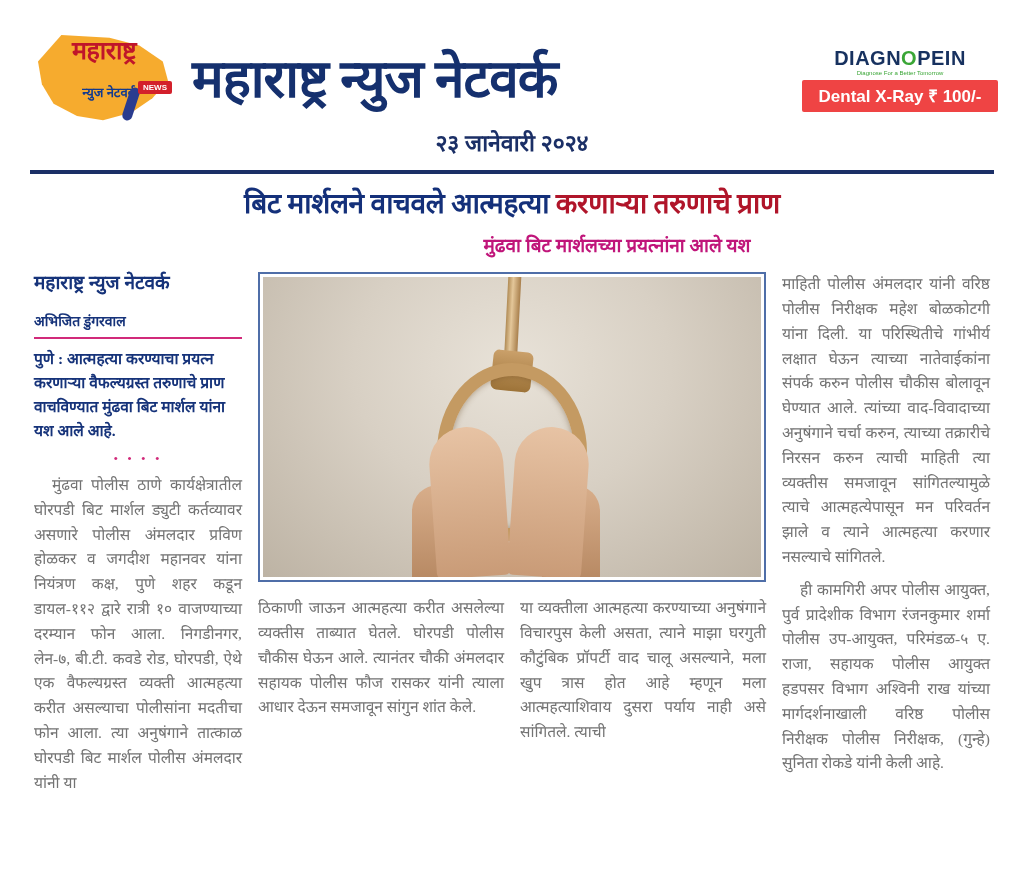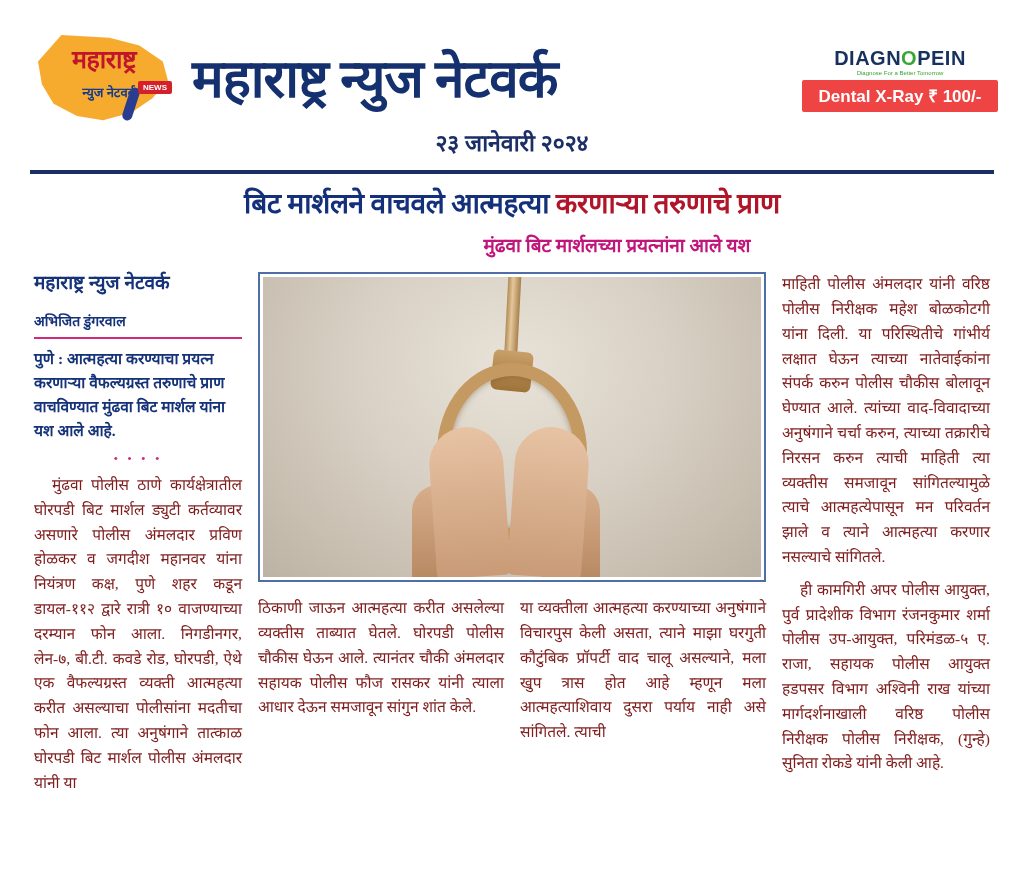--- a/index.html
+++ b/index.html
@@ -31,21 +31,21 @@
   .logo-map {
     position: absolute;
     left: 8px; top: 4px;
     width: 130px; height: 88px;
     background: #f5a623;
     clip-path: polygon(18% 0%, 55% 3%, 78% 12%, 96% 30%, 100% 52%, 88% 72%, 72% 88%, 50% 97%, 30% 92%, 12% 78%, 3% 56%, 0% 30%);
     opacity: .95;
   }
   .logo-word1 {
     position: absolute;
-    left: 14px; top: 10px;
+    left: 14px; top: 1px;
     width: 120px;
     text-align: center;
     font-family: "Liberation Serif", serif;
     font-weight: bold;
     font-size: 25px;
     color: #c0152a;
     letter-spacing: -0.5px;
   }
   .logo-word2 {
     position: absolute;
@@ -185,21 +185,21 @@
   .dots {
     text-align: center;
     color: #d12a7a;
     font-size: 13px;
     letter-spacing: 3px;
     margin: 8px 0 6px;
   }
   .col-text {
     font-size: 15.5px;
     line-height: 1.6;
-    color: #7f1d1d;
+    color: #737373;
     text-align: justify;
     text-justify: inter-word;
   }
   .col-text.indent { text-indent: 18px; }
 
   
   .photo-frame {
     border: 2px solid #4f6ea8;
     padding: 3px;
     background: #fff;

